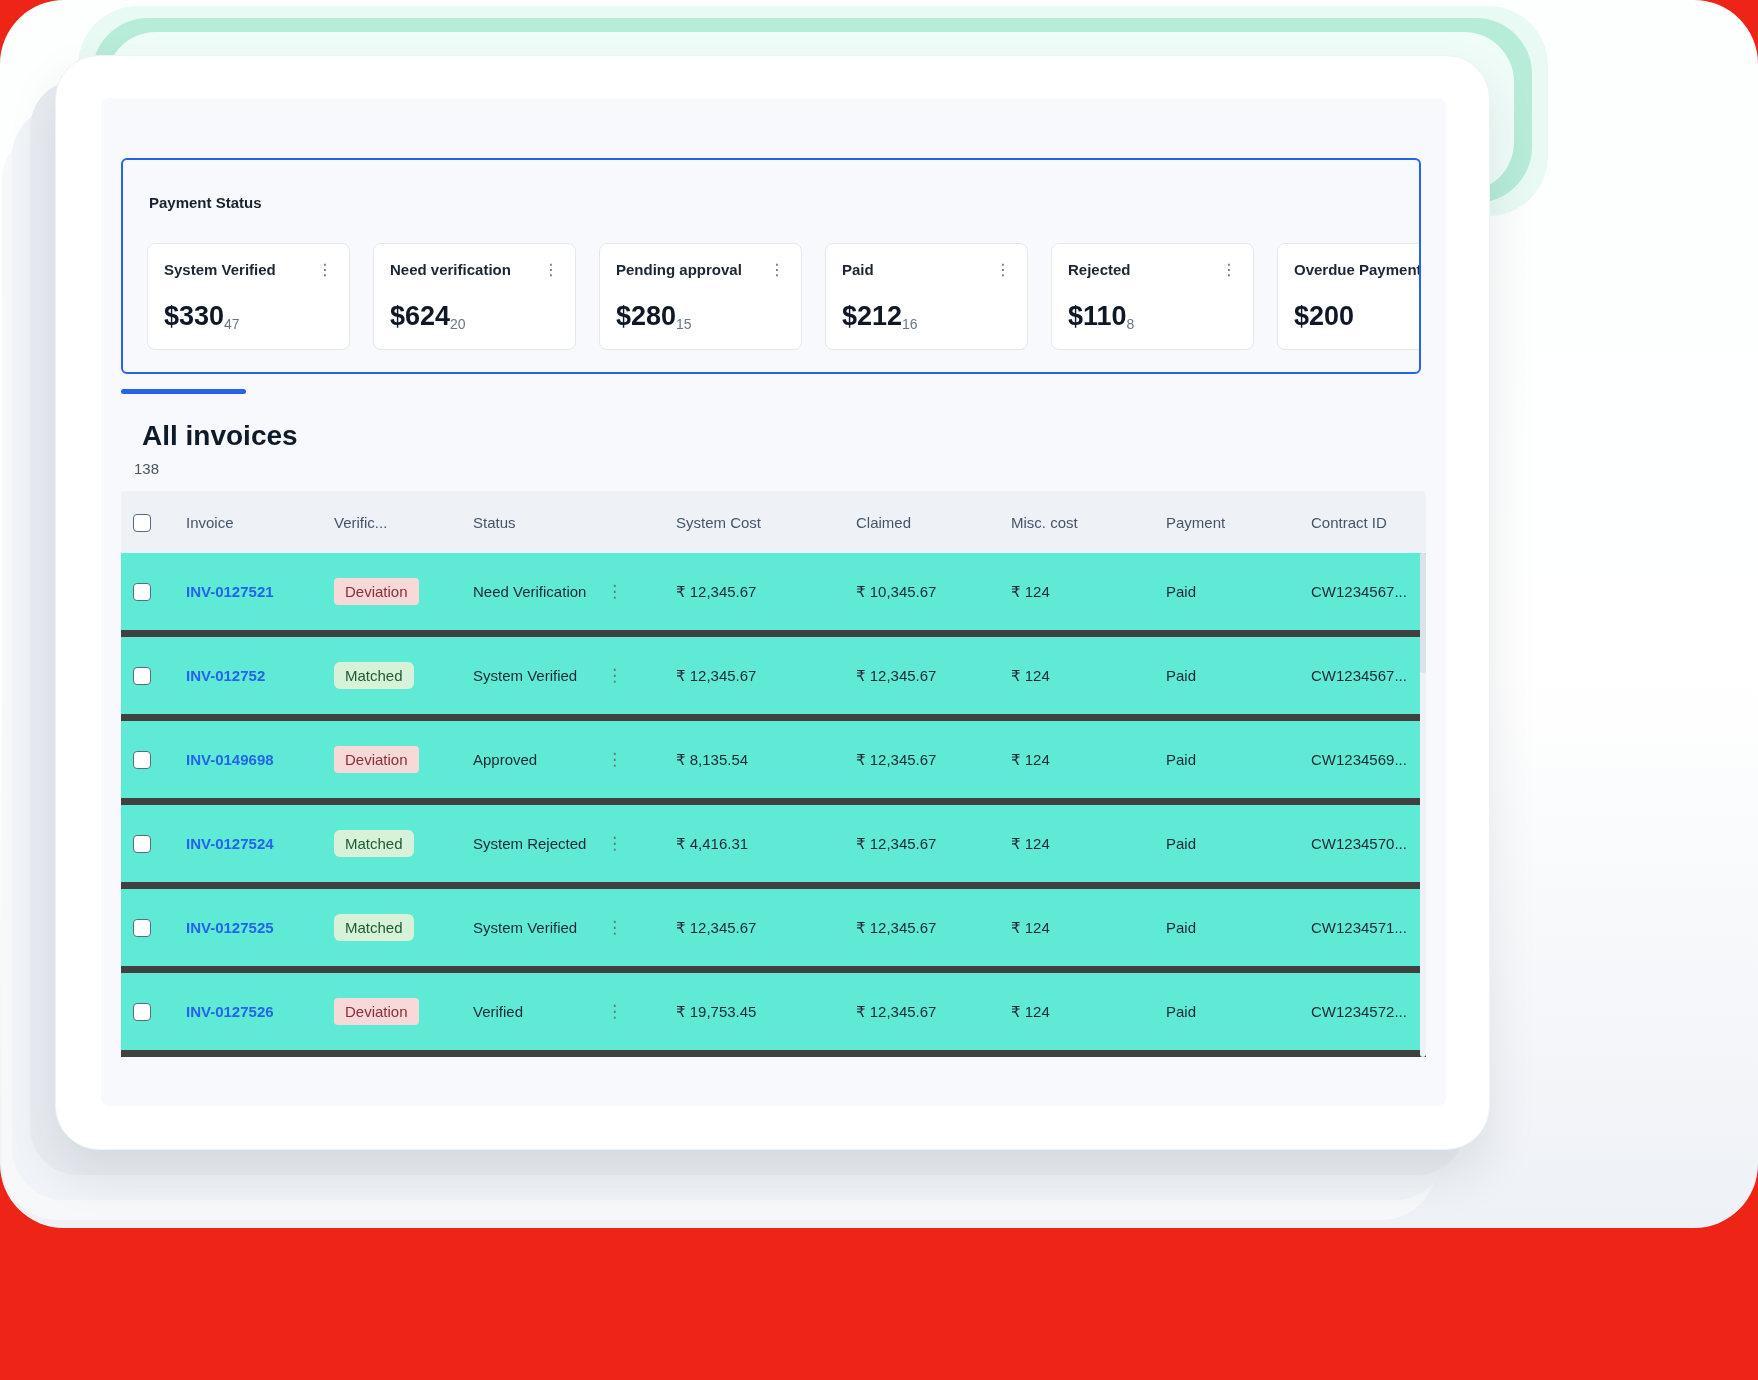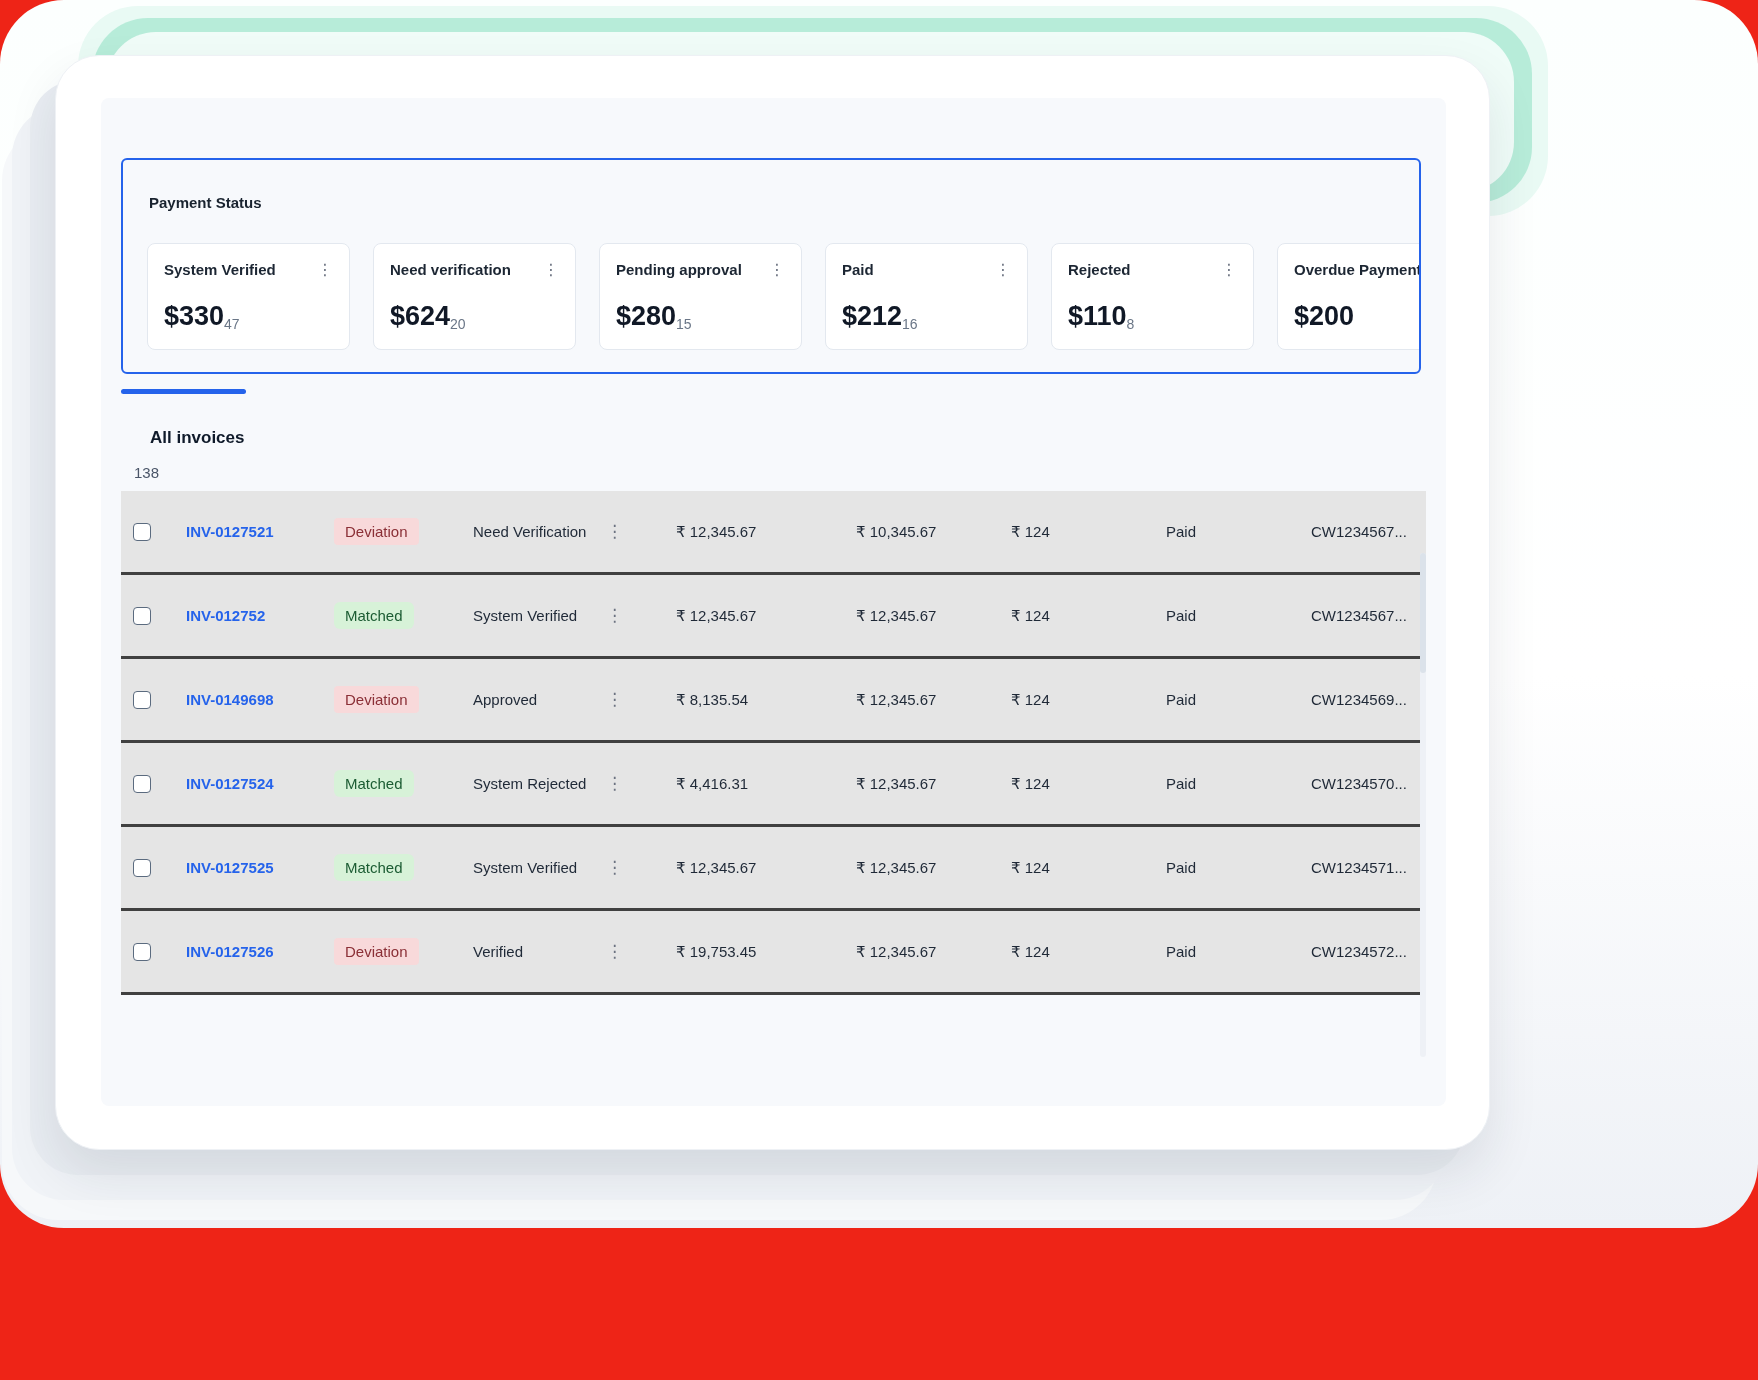--- a/index.html
+++ b/index.html
@@ -63,35 +63,35 @@
   .card-amount { font-size:27px; font-weight:700; color:#101826; }
   .card-count { font-size:14px; color:#6a7687; }
   .kebab { color:#6b7280; font-size:16px; line-height:1; cursor:pointer; user-select:none; }
 
   .tab-indicator {
     position:absolute; left:20px; top:291px; width:125px; height:5px;
     background:#2563eb; border-radius:3px;
   }
 
   .heading-block { position:absolute; left:33px; top:314px; }
-  .heading-block h2 { margin:16px; font-size:17px; font-weight:700; color:#0f1a2a; }
+  .heading-block h2 { margin:8px; font-size:28px; font-weight:700; color:#0f1a2a; }
   .heading-block .count { margin-top:8px; font-size:15px; color:#4a5568; }
 
   
   .table { position:absolute; left:20px; top:393px; width:1305px; }
   .thead, .trow {
     display:grid;
     grid-template-columns:48px 148px 139px 203px 180px 155px 155px 145px 132px;
     align-items:center;
   }
   .thead {
     height:62px; background:#eef2f6; border-radius:4px 4px 0 0;
     font-size:15px; font-weight:500; color:#45546a;
   }
-  .trow { height:84px; background:#e5e5e5; border-bottom:3px solid #404040; font-size:15px; color:#1f2937; }
+  .trow { height:84px; background:#5eead4; border-bottom:7px solid #404040; font-size:15px; color:#1f2937; }
   .cell { padding-left:17px; white-space:nowrap; overflow:hidden; }
   .checkbox-cell { padding-left:12px; }
   .checkbox {
     display:inline-block; width:18px; height:18px;
     border:1.5px solid #5b6b7f; border-radius:4px; background:#fff; cursor:pointer; vertical-align:middle;
   }
   .inv-link { color:#2563eb; font-weight:700; text-decoration:none; cursor:pointer; }
   .badge { display:inline-block; padding:5px 11px; border-radius:4px; font-size:15px;text-align:right; }
   .badge-deviation { background:#f8d9da; color:#8a2f36; }
   .badge-matched  { background:#d7f2d8; color:#1c5c33;border-radius:6px; }
@@ -196,20 +196,31 @@
 
       <div class="tab-indicator"></div>
 
       <div class="heading-block">
         <h2>All invoices</h2>
         <div class="count">138</div>
       </div>
 
       <div class="table">
 
+        <div class="thead">
+          <div class="cell checkbox-cell"><span class="checkbox"></span></div>
+          <div class="cell">Invoice</div>
+          <div class="cell">Verific...</div>
+          <div class="cell">Status</div>
+          <div class="cell">System Cost</div>
+          <div class="cell">Claimed</div>
+          <div class="cell">Misc. cost</div>
+          <div class="cell">Payment</div>
+          <div class="cell">Contract ID</div>
+        </div>
 
         <div class="trow">
           <div class="cell checkbox-cell"><span class="checkbox"></span></div>
           <div class="cell"><a class="inv-link">INV-0127521</a></div>
           <div class="cell"><span class="badge badge-deviation">Deviation</span></div>
           <div class="cell status-cell">
             <span>Need Verification</span>
             <span class="kebab">⋮</span>
           </div>
           <div class="cell">₹ 12,345.67</div>

